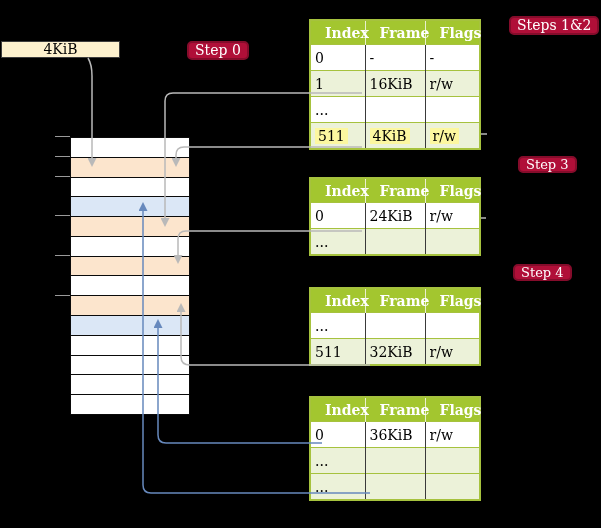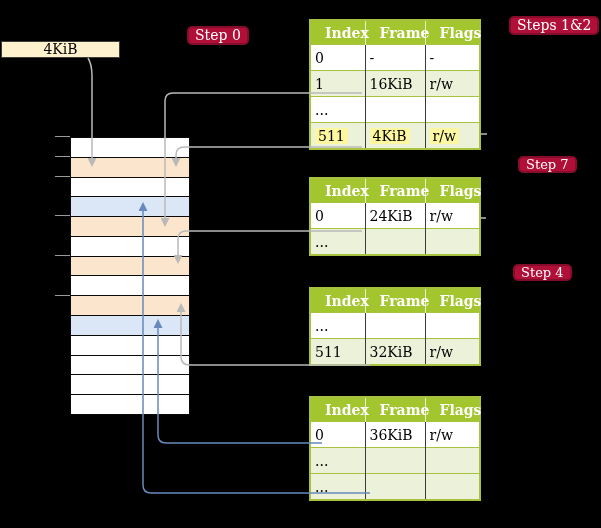--- a/index.html
+++ b/index.html
@@ -12,21 +12,21 @@
     position:absolute;left:1px;top:41px;width:117px;height:15px;
     background:var(--cream);border:1px solid #3d3d3d;
     text-align:center;font-size:14px;line-height:15px;
   }
   
   .badge{
     position:absolute;background:var(--badge-red);color:#fff;
     border:2px solid var(--badge-border);border-radius:5px;
     font-size:14px;line-height:15px;padding:0 6px;white-space:nowrap;
   }
-  #badge-step0{left:187px;top:26px;}
+  #badge-step0{left:187px;top:41px;}
   #badge-steps12{left:509px;top:16px;}
   #badge-step3{left:518px;top:156px;font-size:13px;line-height:13px;}
   #badge-step4{left:513px;top:264px;font-size:13px;line-height:13px;text-align:right;}
   
   .mem{
     position:absolute;left:70px;top:137px;width:118px;height:276px;
     border:1px solid #0a0a0a;display:flex;flex-direction:column;background:#fff;
   }
   .mem-row{flex:1;border-bottom:1px solid #0a0a0a;}
   .mem-row:last-child{border-bottom:none;}
@@ -61,21 +61,21 @@
 </style>
 </head>
 <body>
 
 <div id="canvas">
 
   <div class="frame-label">4KiB</div>
 
   <div class="badge" id="badge-step0">Step 0</div>
   <div class="badge" id="badge-steps12">Steps 1&amp;2</div>
-  <div class="badge" id="badge-step3">Step 7</div>
+  <div class="badge" id="badge-step3">Step 3</div>
   <div class="badge" id="badge-step4">Step 4</div>
 
   <div class="mem">
       <div class="mem-row white"></div>
       <div class="mem-row orange"></div>
       <div class="mem-row white"></div>
       <div class="mem-row blue"></div>
       <div class="mem-row orange"></div>
       <div class="mem-row white"></div>
       <div class="mem-row orange"></div>

